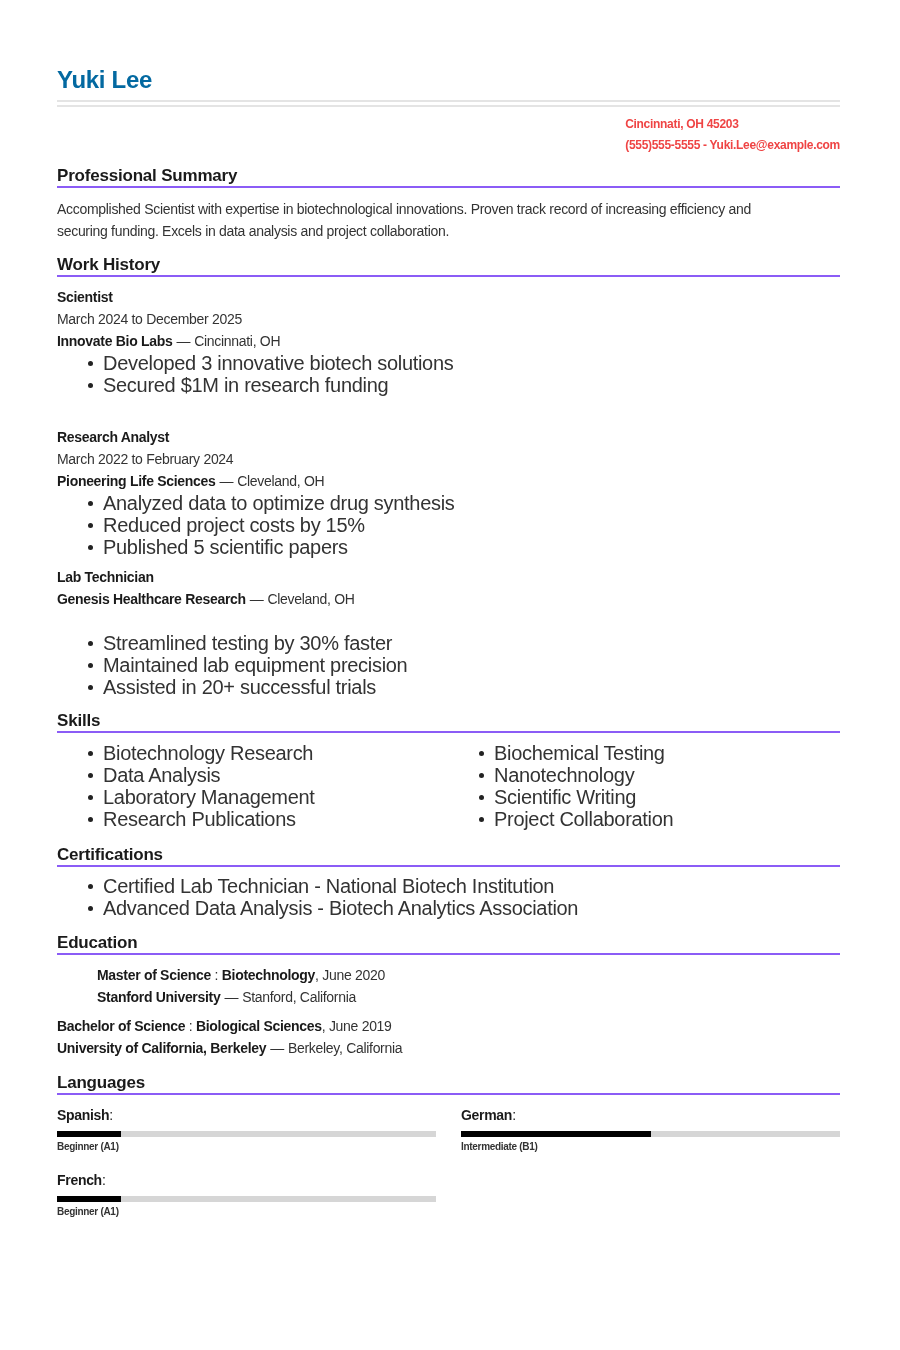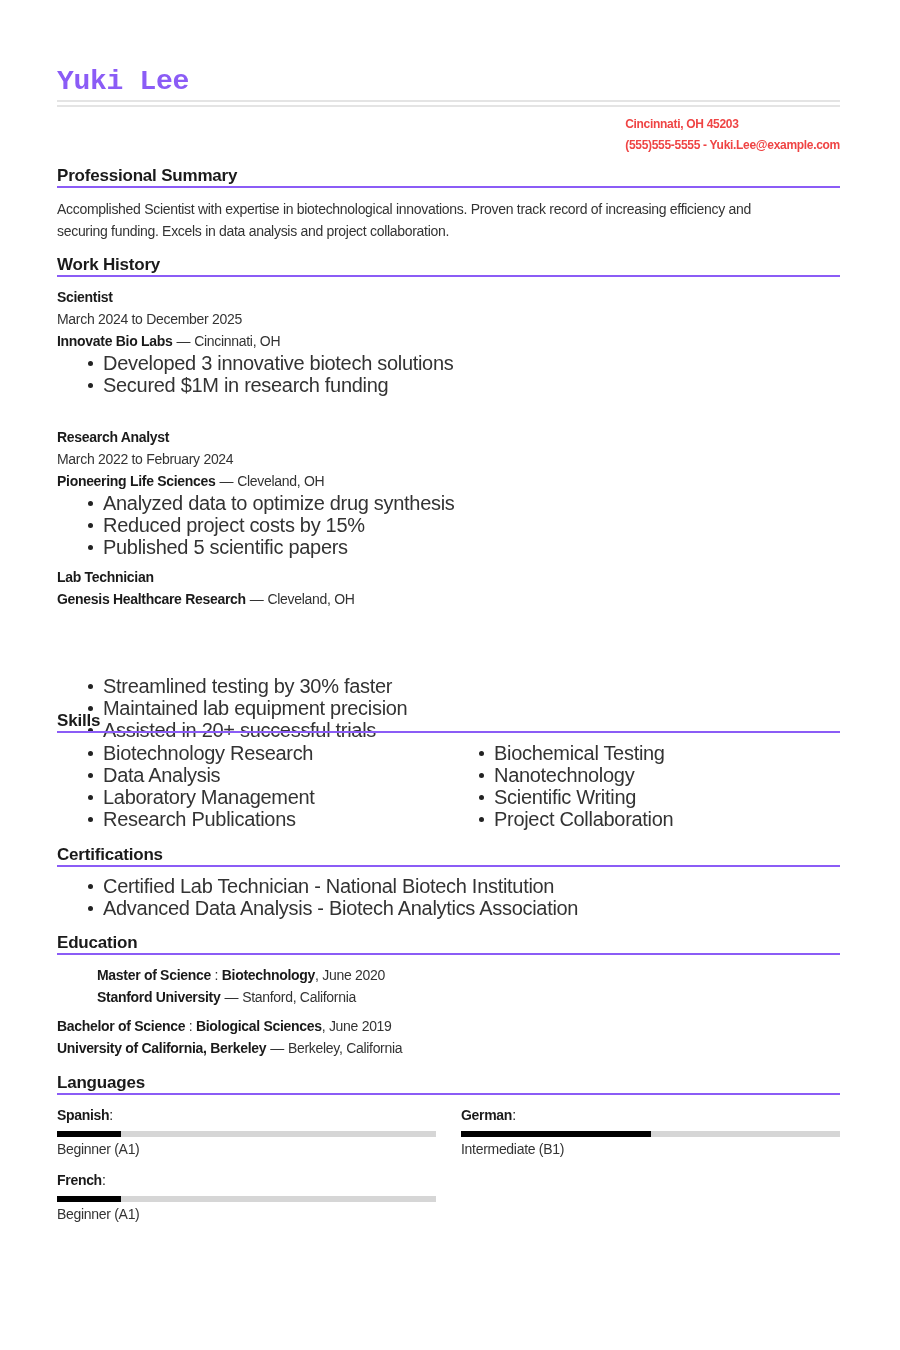--- a/index.html
+++ b/index.html
@@ -8,23 +8,22 @@
       font-family: "Liberation Sans", sans-serif;
       color: #222;
       font-size: 14px;
       position: relative;
       overflow: hidden;
     }
     .page { position: absolute; left: 57px; top: 0; width: 783px; }
 
     .name {
       position: absolute; top: 66px; left: 0;
-      font-size: 28px; font-weight: bold; color: #8b5cf6;
+      font-size: 24px; font-weight: bold; color: #0369a1;
       letter-spacing: -0.3px;
-      font-family: Liberation Mono, monospace;
     }
     .rule-double {
       position: absolute; top: 100px; left: 0; width: 783px; height: 7px;
       border-top: 2px solid #e4e4e4; border-bottom: 2px solid #e4e4e4;
     }
     .contact {
       position: absolute; top: 114px; right: 0; text-align: left;
       font-size: 12px; line-height: 21px; color: #ef4444; letter-spacing: -0.3px; font-weight: bold;
     }
 
@@ -41,21 +40,21 @@
     ul.bullets { list-style: none; position: absolute; left: 29px; }
     ul.bullets li { position: relative; padding-left: 17px; font-size: 20px; line-height: 22px; color: #333; letter-spacing: -0.3px; }
     ul.bullets li::before {
       content: ""; position: absolute; left: 2px; top: 9px;
       width: 5px; height: 5px; border-radius: 50%; background: #222;
     }
 
     .lang-label { position: absolute; font-size: 14px; color: #1a1a1a; letter-spacing: -0.3px; }
     .lang-bar { position: absolute; height: 6px; width: 379px; background: #d6d6d6; }
     .lang-fill { height: 6px; background: #000; }
-    .lang-level { position: absolute; font-size: 14px; color: #333; letter-spacing: -0.3px; }
+    .lang-level { position: absolute; font-size: 10px; color: #333; letter-spacing: -0.3px; font-weight: bold; }
   </style>
 </head>
 <body>
 
 <div class="page">
 
   <div class="name">Yuki Lee</div>
   <div class="rule-double"></div>
   <div class="contact">
     <div>Cincinnati, OH 45203</div>
@@ -88,21 +87,21 @@
   <ul class="bullets" style="top:492px;">
     <li>Analyzed data to optimize drug synthesis</li>
     <li>Reduced project costs by 15%</li>
     <li>Published 5 scientific papers</li>
   </ul>
 
   <div class="text" style="top:566px;">
     <div class="bold">Lab Technician</div>
     <div><span class="bold">Genesis Healthcare Research</span><span class="dash">—</span><span>Cleveland, OH</span></div>
   </div>
-  <ul class="bullets" style="top:632px;margin-top:43px;">
+  <ul class="bullets" style="top:632px;">
     <li>Streamlined testing by 30% faster</li>
     <li>Maintained lab equipment precision</li>
     <li>Assisted in 20+ successful trials</li>
   </ul>
 
   <div class="section-title" style="top:711px;">Skills</div>
   <ul class="bullets" style="top:742px;">
     <li>Biotechnology Research</li>
     <li>Data Analysis</li>
     <li>Laboratory Management</li>

